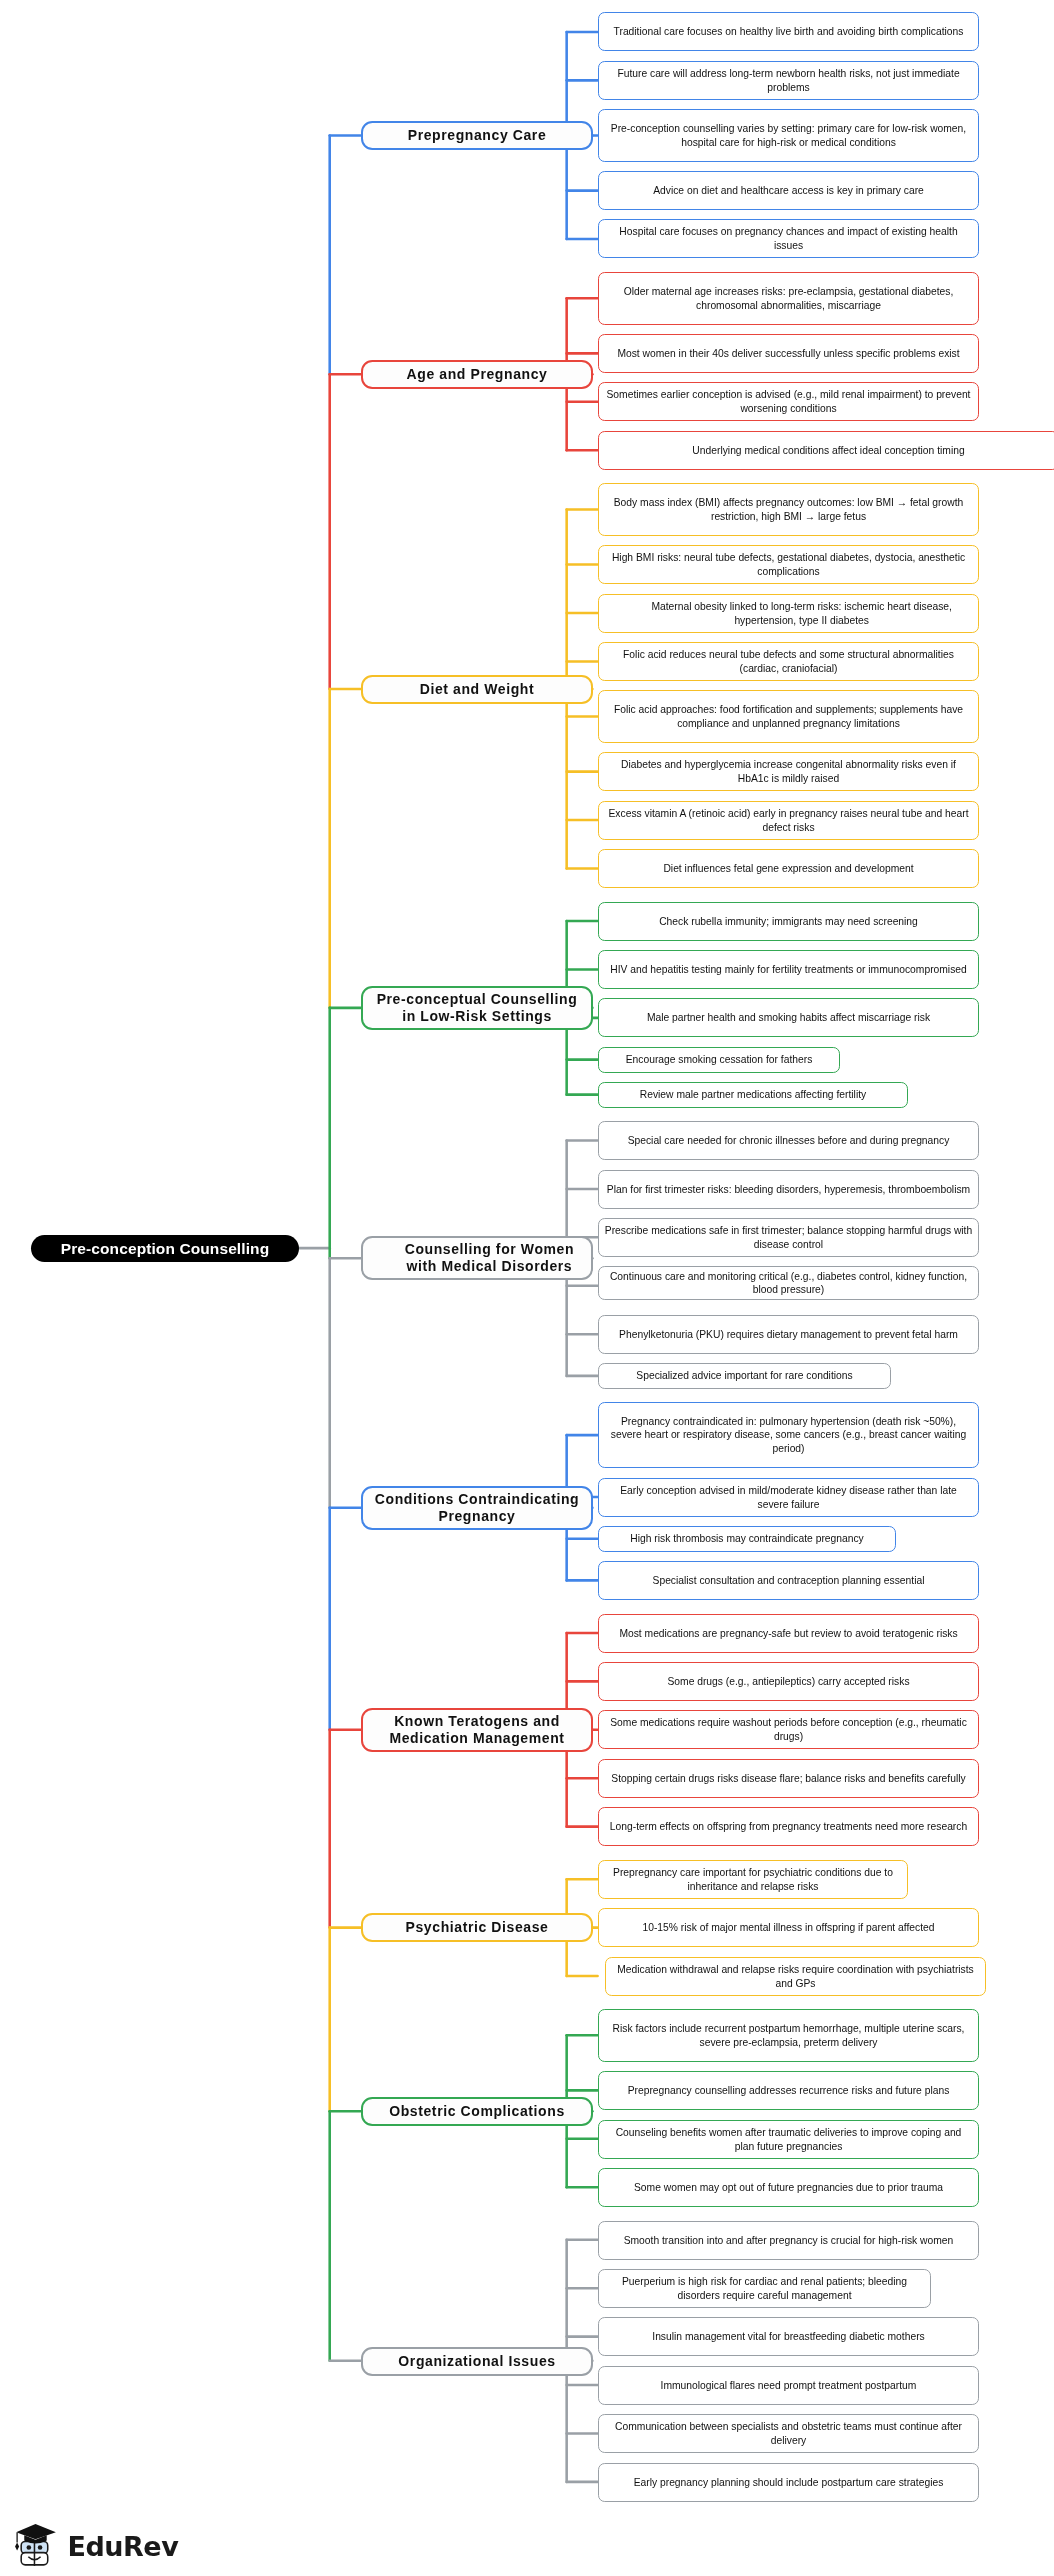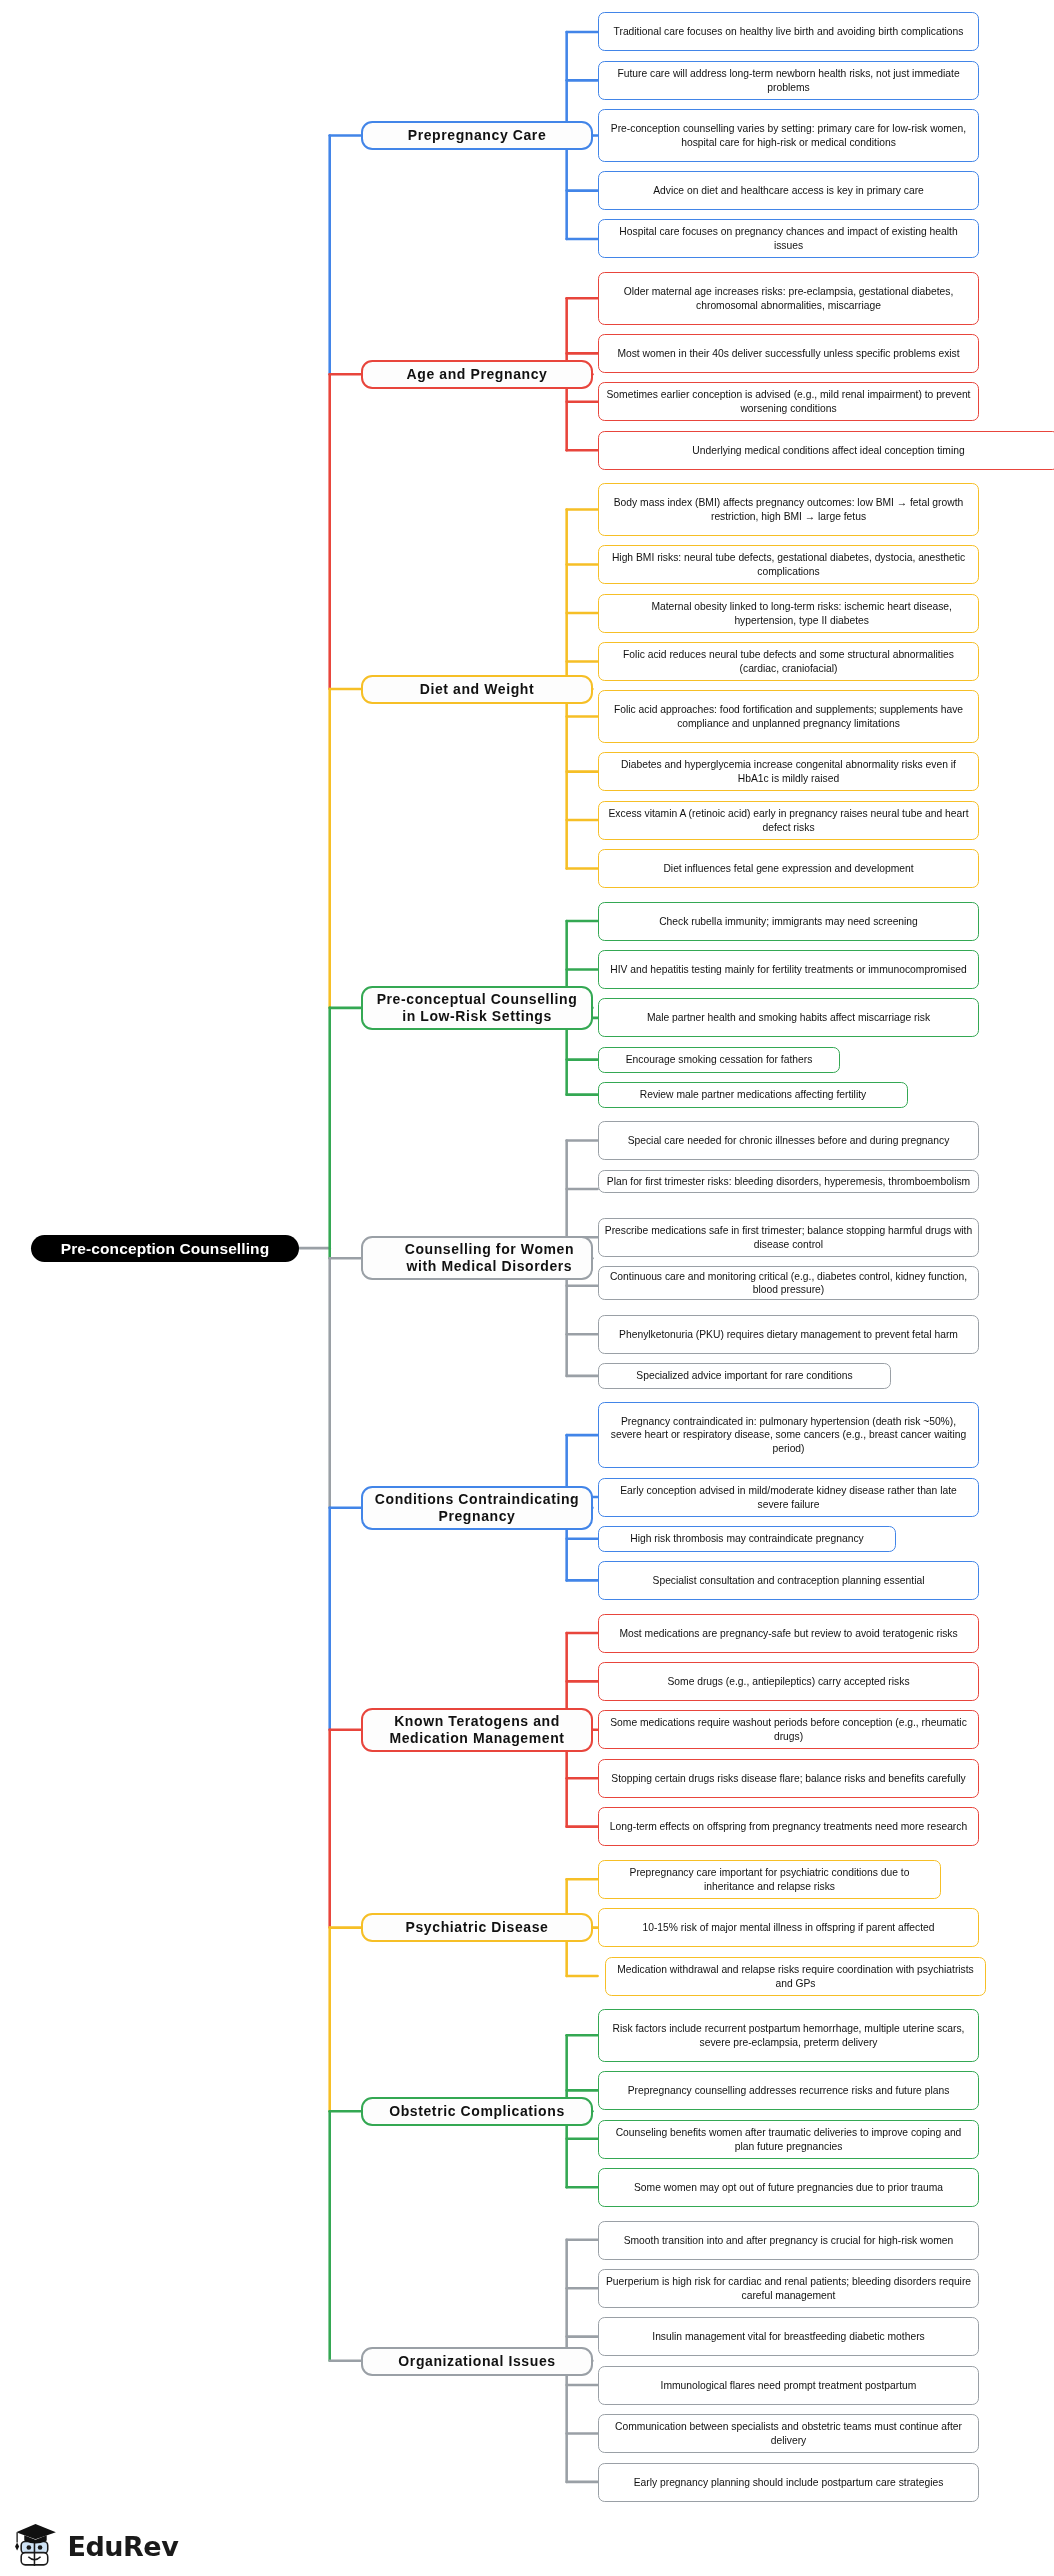--- a/index.html
+++ b/index.html
@@ -165,48 +165,48 @@
       <div class="leaf-node c-yellow" style="left: 598px; top: 801px; width: 381px; height: 39px;">Excess vitamin A (retinoic acid) early in pregnancy raises neural tube and heart defect risks</div>
       <div class="leaf-node c-yellow" style="left: 598px; top: 849px; width: 381px; height: 39px;">Diet influences fetal gene expression and development</div>
       <div class="branch-node c-yellow" style="left: 361px; top: 675px; width: 232px; height: 29px;">Diet and Weight</div>
       <div class="leaf-node c-green" style="left: 598px; top: 902px; width: 381px; height: 39px;">Check rubella immunity; immigrants may need screening</div>
       <div class="leaf-node c-green" style="left: 598px; top: 950px; width: 381px; height: 39px;">HIV and hepatitis testing mainly for fertility treatments or immunocompromised</div>
       <div class="leaf-node c-green" style="left: 598px; top: 998px; width: 381px; height: 39px;">Male partner health and smoking habits affect miscarriage risk</div>
       <div class="leaf-node c-green" style="left: 598px; top: 1047px; width: 242px; height: 26px;">Encourage smoking cessation for fathers</div>
       <div class="leaf-node c-green" style="left: 598px; top: 1082px; width: 310px; height: 26px;">Review male partner medications affecting fertility</div>
       <div class="branch-node c-green" style="left: 361px; top: 986px; width: 232px; height: 44px;">Pre-conceptual Counselling in Low-Risk Settings</div>
       <div class="leaf-node c-grey" style="left: 598px; top: 1121px; width: 381px; height: 39px;">Special care needed for chronic illnesses before and during pregnancy</div>
-      <div class="leaf-node c-grey" style="left: 598px; top: 1170px; width: 381px; height: 23px;">Plan for first trimester risks: bleeding disorders, hyperemesis, thromboembolism</div>
+      <div class="leaf-node c-grey" style="left: 598px; top: 1170px; width: 381px; height: 39px;">Plan for first trimester risks: bleeding disorders, hyperemesis, thromboembolism</div>
       <div class="leaf-node c-grey" style="left: 598px; top: 1218px; width: 381px; height: 39px;">Prescribe medications safe in first trimester; balance stopping harmful drugs with disease control</div>
       <div class="leaf-node c-grey" style="left: 598px; top: 1266px; width: 381px; height: 34px;">Continuous care and monitoring critical (e.g., diabetes control, kidney function, blood pressure)</div>
       <div class="leaf-node c-grey" style="left: 598px; top: 1315px; width: 381px; height: 39px;">Phenylketonuria (PKU) requires dietary management to prevent fetal harm</div>
       <div class="leaf-node c-grey" style="left: 598px; top: 1363px; width: 293px; height: 26px;">Specialized advice important for rare conditions</div>
       <div class="branch-node c-grey" style="left: 361px; top: 1236px; width: 232px; height: 44px; padding-left: 32px;">Counselling for Women with Medical Disorders</div>
       <div class="leaf-node c-blue" style="left: 598px; top: 1402px; width: 381px; height: 66px;">Pregnancy contraindicated in: pulmonary hypertension (death risk ~50%), severe heart or respiratory disease, some cancers (e.g., breast cancer waiting period)</div>
       <div class="leaf-node c-blue" style="left: 598px; top: 1478px; width: 381px; height: 39px;">Early conception advised in mild/moderate kidney disease rather than late severe failure</div>
       <div class="leaf-node c-blue" style="left: 598px; top: 1526px; width: 298px; height: 26px;">High risk thrombosis may contraindicate pregnancy</div>
       <div class="leaf-node c-blue" style="left: 598px; top: 1561px; width: 381px; height: 39px;">Specialist consultation and contraception planning essential</div>
       <div class="branch-node c-blue" style="left: 361px; top: 1486px; width: 232px; height: 44px;">Conditions Contraindicating Pregnancy</div>
       <div class="leaf-node c-red" style="left: 598px; top: 1614px; width: 381px; height: 39px;">Most medications are pregnancy-safe but review to avoid teratogenic risks</div>
       <div class="leaf-node c-red" style="left: 598px; top: 1662px; width: 381px; height: 39px;">Some drugs (e.g., antiepileptics) carry accepted risks</div>
       <div class="leaf-node c-red" style="left: 598px; top: 1710px; width: 381px; height: 39px;">Some medications require washout periods before conception (e.g., rheumatic drugs)</div>
       <div class="leaf-node c-red" style="left: 598px; top: 1759px; width: 381px; height: 39px;">Stopping certain drugs risks disease flare; balance risks and benefits carefully</div>
       <div class="leaf-node c-red" style="left: 598px; top: 1807px; width: 381px; height: 39px;">Long-term effects on offspring from pregnancy treatments need more research</div>
       <div class="branch-node c-red" style="left: 361px; top: 1708px; width: 232px; height: 44px;">Known Teratogens and Medication Management</div>
-      <div class="leaf-node c-yellow" style="left: 598px; top: 1860px; width: 343px; height: 39px;">Prepregnancy care important for psychiatric conditions due to inheritance and relapse risks</div>
+      <div class="leaf-node c-yellow" style="left: 598px; top: 1860px; width: 310px; height: 39px;">Prepregnancy care important for psychiatric conditions due to inheritance and relapse risks</div>
       <div class="leaf-node c-yellow" style="left: 598px; top: 1908px; width: 381px; height: 39px;">10-15% risk of major mental illness in offspring if parent affected</div>
       <div class="leaf-node c-yellow" style="left: 598px; top: 1957px; width: 381px; height: 39px; margin-left: 7px;">Medication withdrawal and relapse risks require coordination with psychiatrists and GPs</div>
       <div class="branch-node c-yellow" style="left: 361px; top: 1913px; width: 232px; height: 29px;">Psychiatric Disease</div>
       <div class="leaf-node c-green" style="left: 598px; top: 2009px; width: 381px; height: 53px;">Risk factors include recurrent postpartum hemorrhage, multiple uterine scars, severe pre-eclampsia, preterm delivery</div>
       <div class="leaf-node c-green" style="left: 598px; top: 2071px; width: 381px; height: 39px;">Prepregnancy counselling addresses recurrence risks and future plans</div>
       <div class="leaf-node c-green" style="left: 598px; top: 2120px; width: 381px; height: 39px;">Counseling benefits women after traumatic deliveries to improve coping and plan future pregnancies</div>
       <div class="leaf-node c-green" style="left: 598px; top: 2168px; width: 381px; height: 39px;">Some women may opt out of future pregnancies due to prior trauma</div>
       <div class="branch-node c-green" style="left: 361px; top: 2097px; width: 232px; height: 29px;">Obstetric Complications</div>
       <div class="leaf-node c-grey" style="left: 598px; top: 2221px; width: 381px; height: 39px;">Smooth transition into and after pregnancy is crucial for high-risk women</div>
-      <div class="leaf-node c-grey" style="left: 598px; top: 2269px; width: 381px; height: 39px;">Puerperium is high risk for cardiac and renal patients; bleeding disorders require careful management</div>
+      <div class="leaf-node c-grey" style="left: 598px; top: 2269px; width: 333px; height: 39px;">Puerperium is high risk for cardiac and renal patients; bleeding disorders require careful management</div>
       <div class="leaf-node c-grey" style="left: 598px; top: 2317px; width: 381px; height: 39px;">Insulin management vital for breastfeeding diabetic mothers</div>
       <div class="leaf-node c-grey" style="left: 598px; top: 2366px; width: 381px; height: 39px;">Immunological flares need prompt treatment postpartum</div>
       <div class="leaf-node c-grey" style="left: 598px; top: 2414px; width: 381px; height: 39px;">Communication between specialists and obstetric teams must continue after delivery</div>
       <div class="leaf-node c-grey" style="left: 598px; top: 2463px; width: 381px; height: 39px;">Early pregnancy planning should include postpartum care strategies</div>
       <div class="branch-node c-grey" style="left: 361px; top: 2347px; width: 232px; height: 29px;">Organizational Issues</div>
       <div class="root-node" style="left: 31px; top: 1235px; width: 268px; height: 27px;">Pre-conception Counselling</div>
     </div>
 </div>
 
 <div class="logo-wrap">

